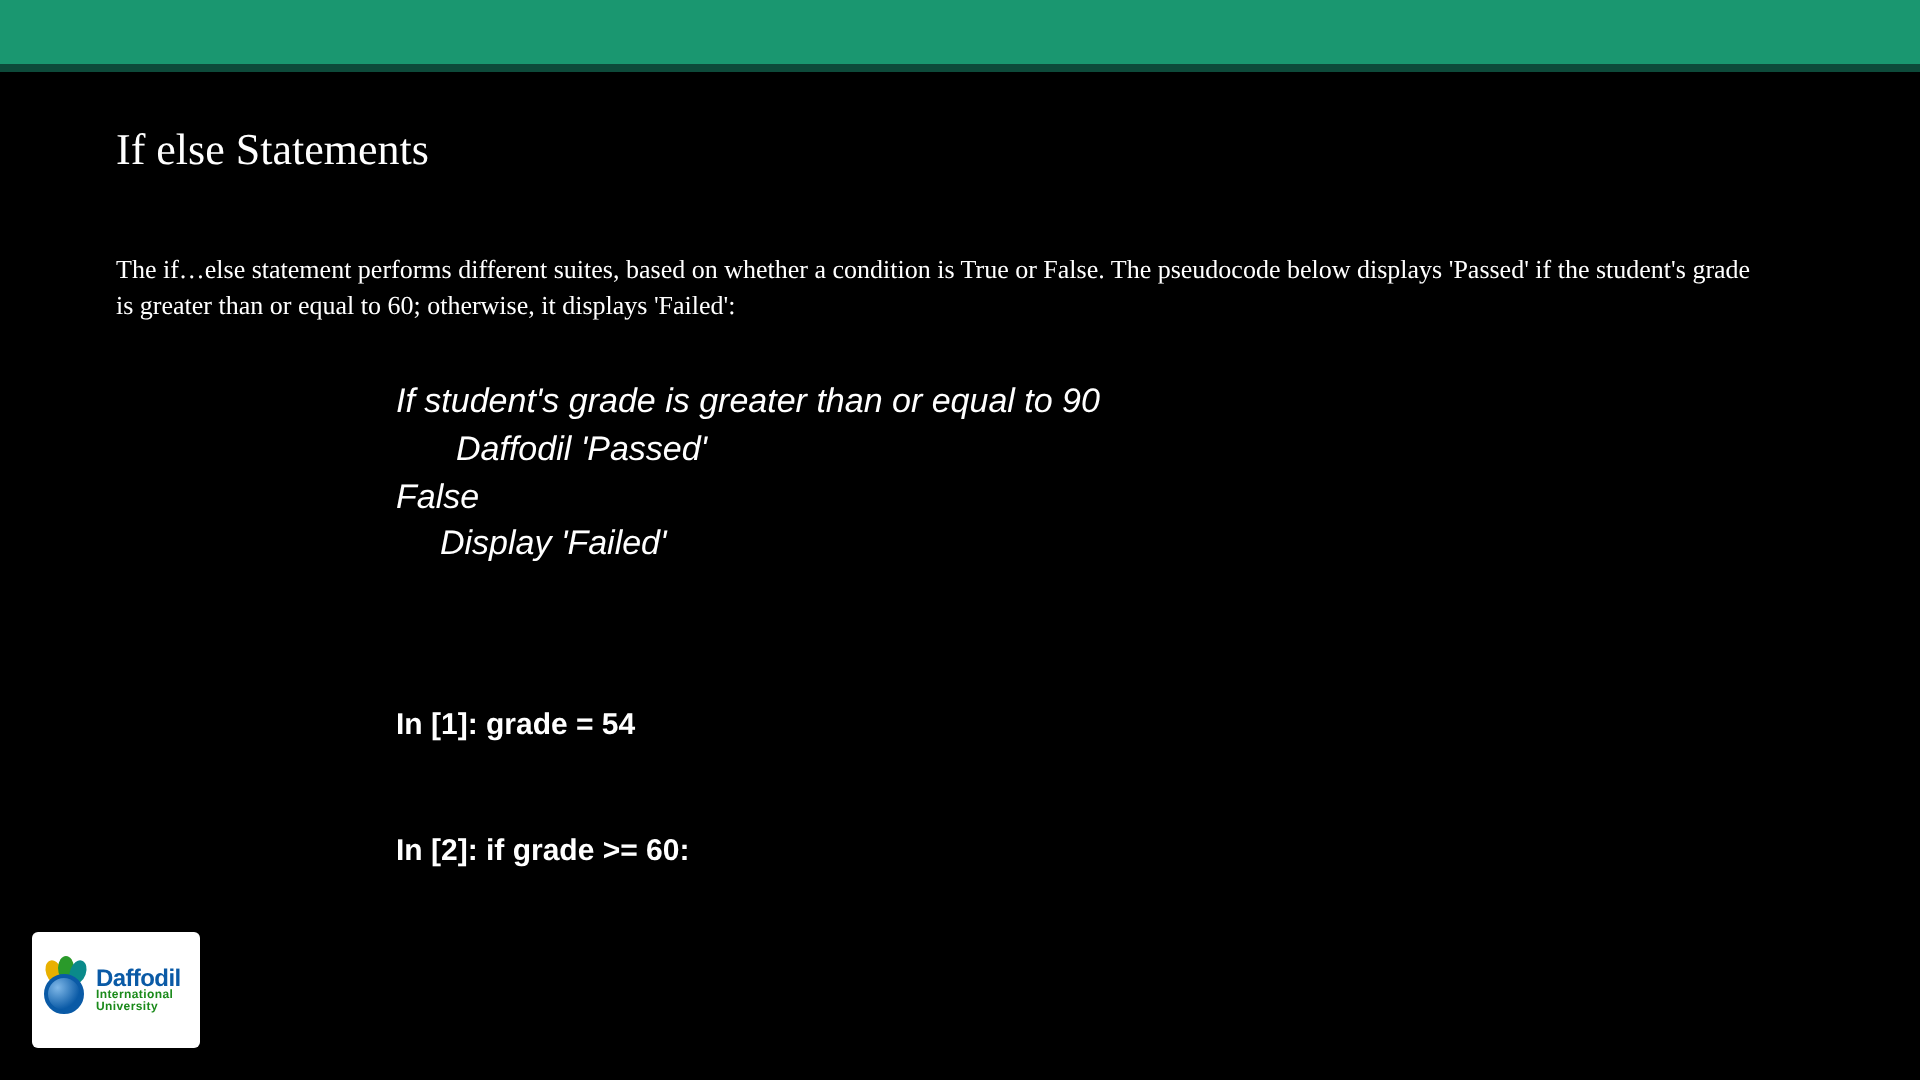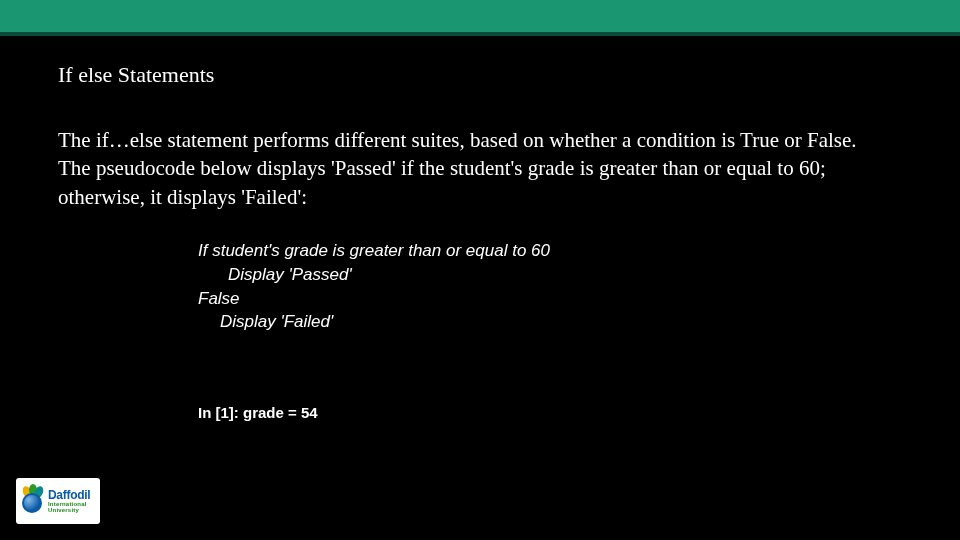--- a/index.html
+++ b/index.html
@@ -19,21 +19,21 @@
   .content {
     padding: 26px 58px 0 58px;
   }
   .slide-title {
     font-size: 22px;
     font-weight: normal;
     color: #fff;
     margin-bottom: 38px;
   }
   .body-text {
-    font-size: 21px;
+    font-size: 13px;
     line-height: 1.35;
     color: #fff;
     margin-bottom: 28px;
     max-width: 820px;
   }
   .pseudo-block {
     font-family: Arial, Helvetica, sans-serif;
     font-style: italic;
     font-size: 17px;
     line-height: 1.4;
@@ -50,21 +50,21 @@
     line-height: 1.4;
     margin-left: 140px;
     color: #fff;
     white-space: pre;
   }
   .logo {
     position: absolute;
     left: 16px;
     bottom: 16px;
     width: 84px;
-    height: 46px;
+    height: 58px;
     background: #fff;
     border-radius: 3px;
     display: flex;
     align-items: center;
     padding: 3px 4px;
     font-family: Arial, sans-serif;
   }
   .logo-mark {
     width: 24px;
     height: 24px;
@@ -109,28 +109,29 @@
 
 <div class="top-bar"></div>
 
 <div class="content">
 
   <h1 class="slide-title">If else Statements</h1>
 
   <p class="body-text">The if…else statement performs different suites, based on whether a condition is True or False. The pseudocode below displays 'Passed' if the student's grade is greater than or equal to 60; otherwise, it displays 'Failed':</p>
 
   <div class="pseudo-block">
-    <div>If student's grade is greater than or equal to 60</div>
-    <div class="l2">Display 'Passed'</div>
+    <div>If student's grade is greater than or equal to 90</div>
+    <div class="l2">Daffodil 'Passed'</div>
     <div>False</div>
     <div class="l2b">Display 'Failed'</div>
   </div>
 
   <div class="code-block">
     <div>In [1]: grade = 54</div>
+    <div>In [2]: if grade &gt;= 60:</div>
     
     
     
     
   </div>
 
 </div>
 
 <div class="logo">
   <div class="logo-mark">

